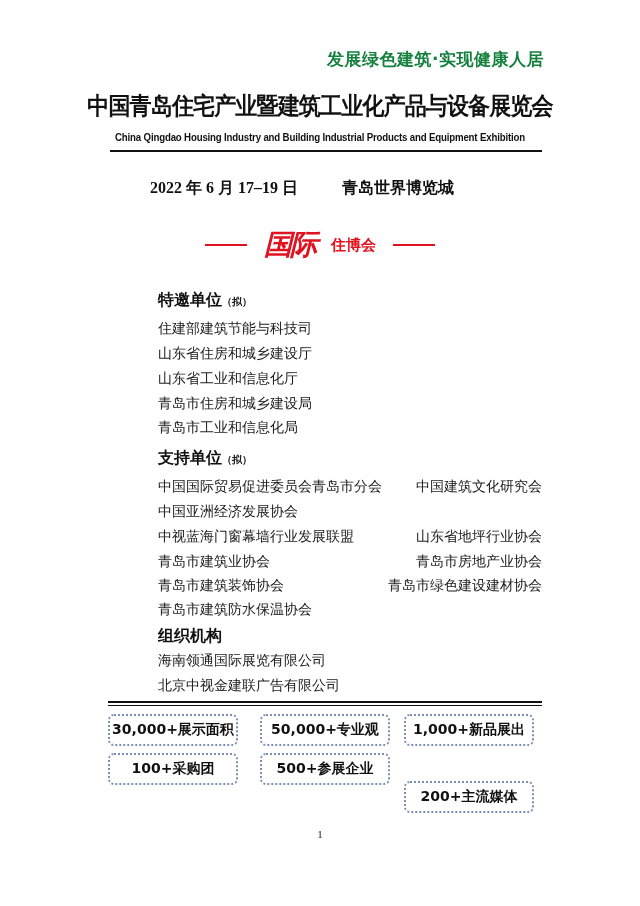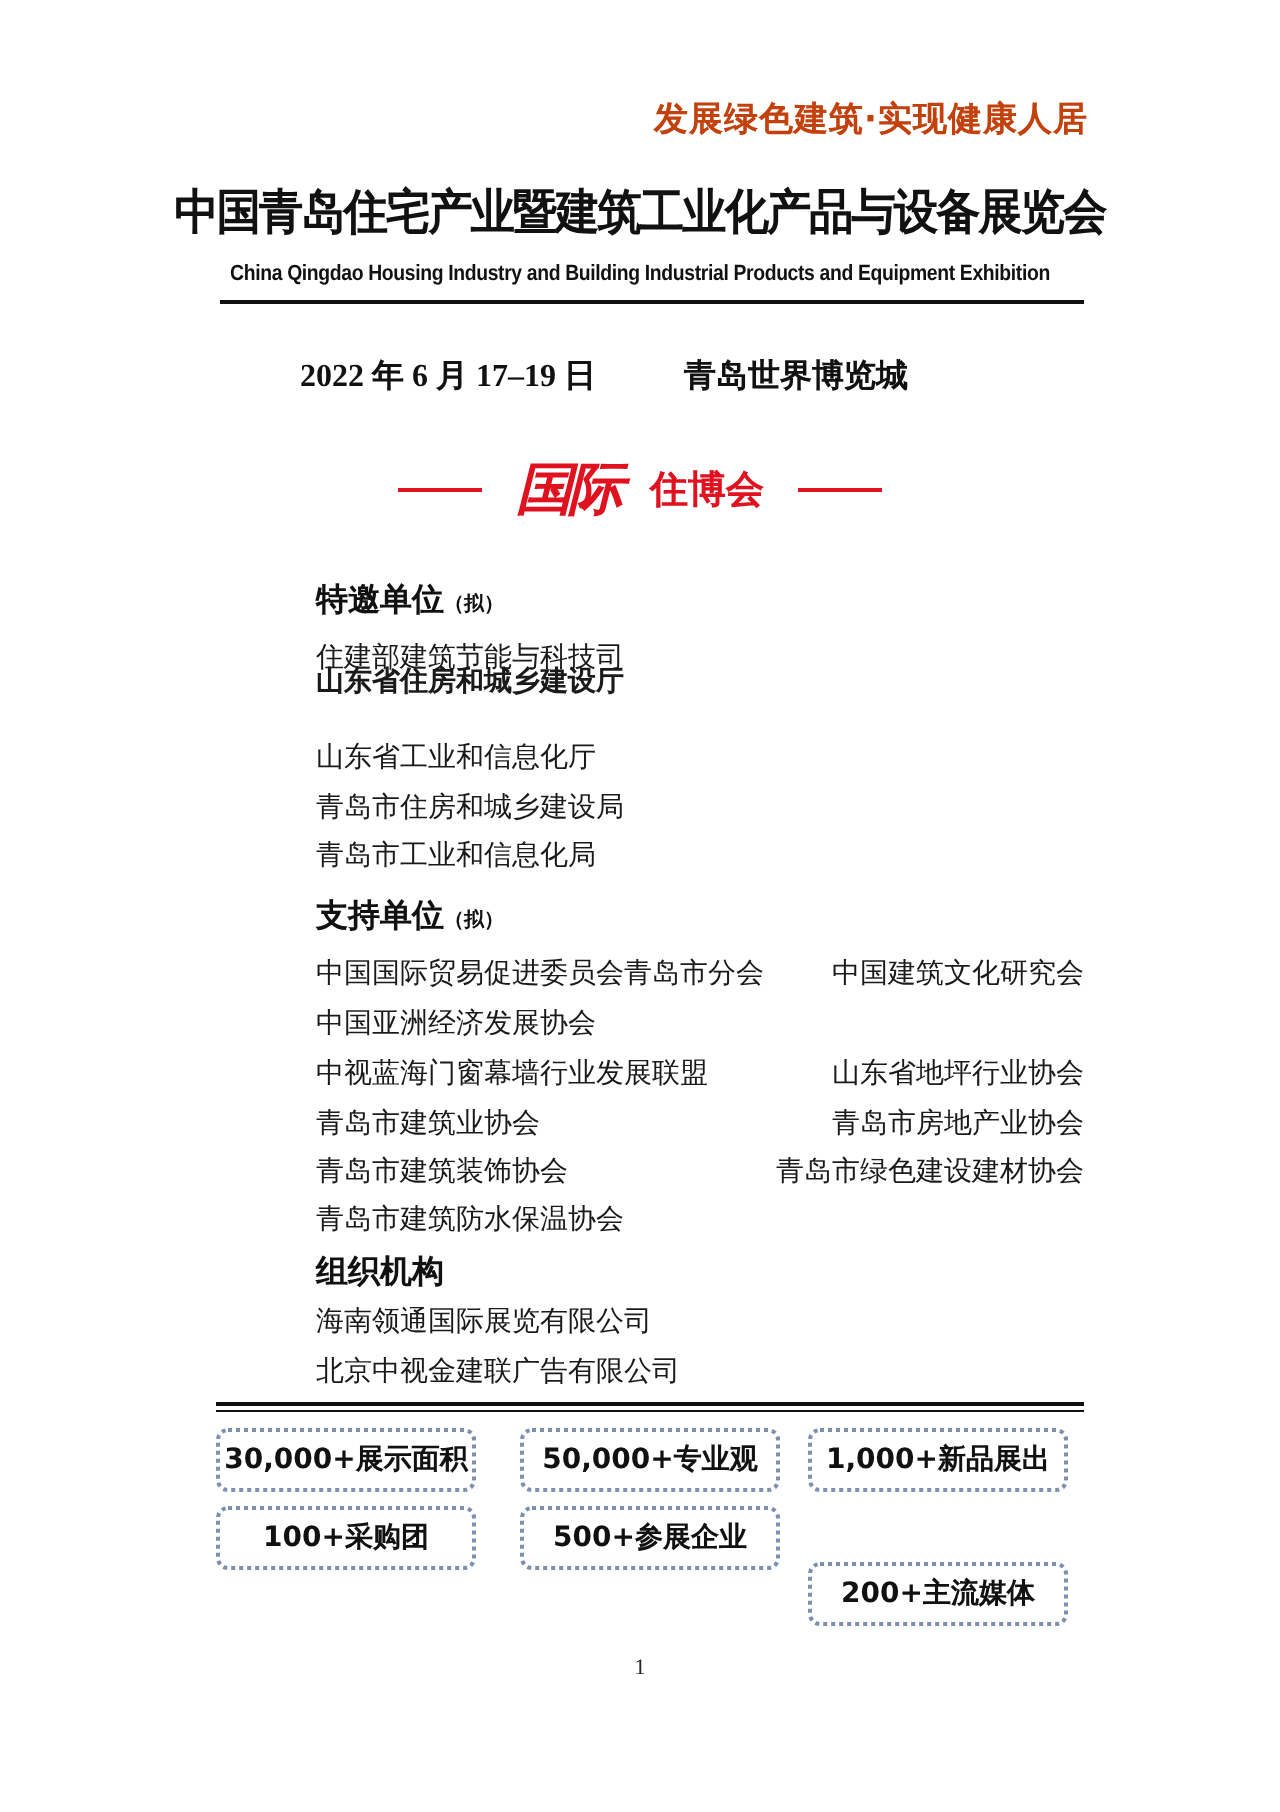--- a/index.html
+++ b/index.html
@@ -1,35 +1,35 @@
 <!DOCTYPE html>
 <html><head>
 <meta charset="utf-8">
 <style>
   html, body { margin: 0; padding: 0; background: #ffffff; }
   body { width: 640px; height: 906px; position: relative; overflow: hidden;
          font-family: "DejaVu Sans", "Liberation Sans", sans-serif; color: #111; }
   .slogan { position: absolute; right: 96px; top: 48px; font-size: 17px; font-weight: bold;
-            color: #c2410c; letter-spacing: 0.5px; }
+            color: #15803d; letter-spacing: 0.5px; }
   .title-cn { position: absolute; left: 0; width: 640px; top: 90px; text-align: center;
               font-size: 24px; font-weight: bold; letter-spacing: -1px; color: #111;
               transform: scaleX(0.92); transform-origin: center; }
   .title-en { position: absolute; left: 0; width: 640px; top: 131px; text-align: center;
               font-family: "Liberation Sans", sans-serif; font-size: 11px; font-weight: bold;
               color: #111; transform: scaleX(0.88); transform-origin: center; letter-spacing: -0.2px; }
   .title-rule { position: absolute; left: 110px; width: 432px; top: 150px; height: 2px; background: #111; }
   .date-line { position: absolute; left: 0; width: 604px; top: 178px; text-align: center;
                font-family: "Liberation Serif", "DejaVu Serif", serif; font-weight: bold; font-size: 16px; }
   .date-line .venue { margin-left: 40px; font-family: "DejaVu Serif", serif; font-weight: bold; }
   .banner { position: absolute; left: 0; width: 640px; top: 226px; text-align: center; color: #e0121f; }
   .banner .dash { display: inline-block; width: 42px; height: 1.5px; background: #e0121f;
                   vertical-align: middle; margin: 0 12px; }
   .banner .big { font-size: 28px; font-weight: bold; font-style: italic; font-family: "DejaVu Serif", serif;
                  vertical-align: middle; letter-spacing: -2px; }
-  .banner .small { font-size: 19px; font-weight: bold; vertical-align: middle; margin-left: 10px;
+  .banner .small { font-size: 15px; font-weight: bold; vertical-align: middle; margin-left: 10px;
                    font-family: "DejaVu Serif", serif; }
   .sec-head { position: absolute; left: 158px; font-size: 16px; font-weight: bold; }
   .sec-head .note { font-size: 10px; font-weight: bold; }
   .item { position: absolute; left: 158px; font-size: 14px; color: #1a1a1a; white-space: nowrap; }
   .row { position: absolute; left: 158px; width: 384px; font-size: 14px; color: #1a1a1a;
          display: flex; justify-content: space-between; white-space: nowrap; }
   .double-rule { position: absolute; left: 108px; width: 434px; top: 701px; height: 5px;
                  border-top: 2px solid #111; border-bottom: 1.5px solid #111; box-sizing: border-box; }
   .stat { position: absolute; width: 130px; height: 32px; border: 2px dotted #7b8fb0; border-radius: 6px;
           box-sizing: border-box; display: flex; align-items: center; justify-content: center;
@@ -54,21 +54,21 @@
   <span class="dash"></span>
   <span class="big">国际</span>
   <span class="small">住博会</span>
   <span class="dash"></span>
 </div>
 
 <div class="sec-head" style="top:290px;">
   <span>特邀单位</span><span class="note">（拟）</span>
 </div>
 <div class="item" style="top:320px;text-align:right;">住建部建筑节能与科技司</div>
-<div class="item" style="top:332px;font-weight:bold;">山东省住房和城乡建设厅</div>
+<div class="item" style="top:345px;">山东省住房和城乡建设厅</div>
 <div class="item" style="top:370px;">山东省工业和信息化厅</div>
 <div class="item" style="top:395px;">青岛市住房和城乡建设局</div>
 <div class="item" style="top:419px;">青岛市工业和信息化局</div>
 
 <div class="sec-head" style="top:448px;">
   <span>支持单位</span><span class="note">（拟）</span>
 </div>
 <div class="row" style="top:478px;align-items:flex-end;">
   <span>中国国际贸易促进委员会青岛市分会</span>
   <span>中国建筑文化研究会</span>

